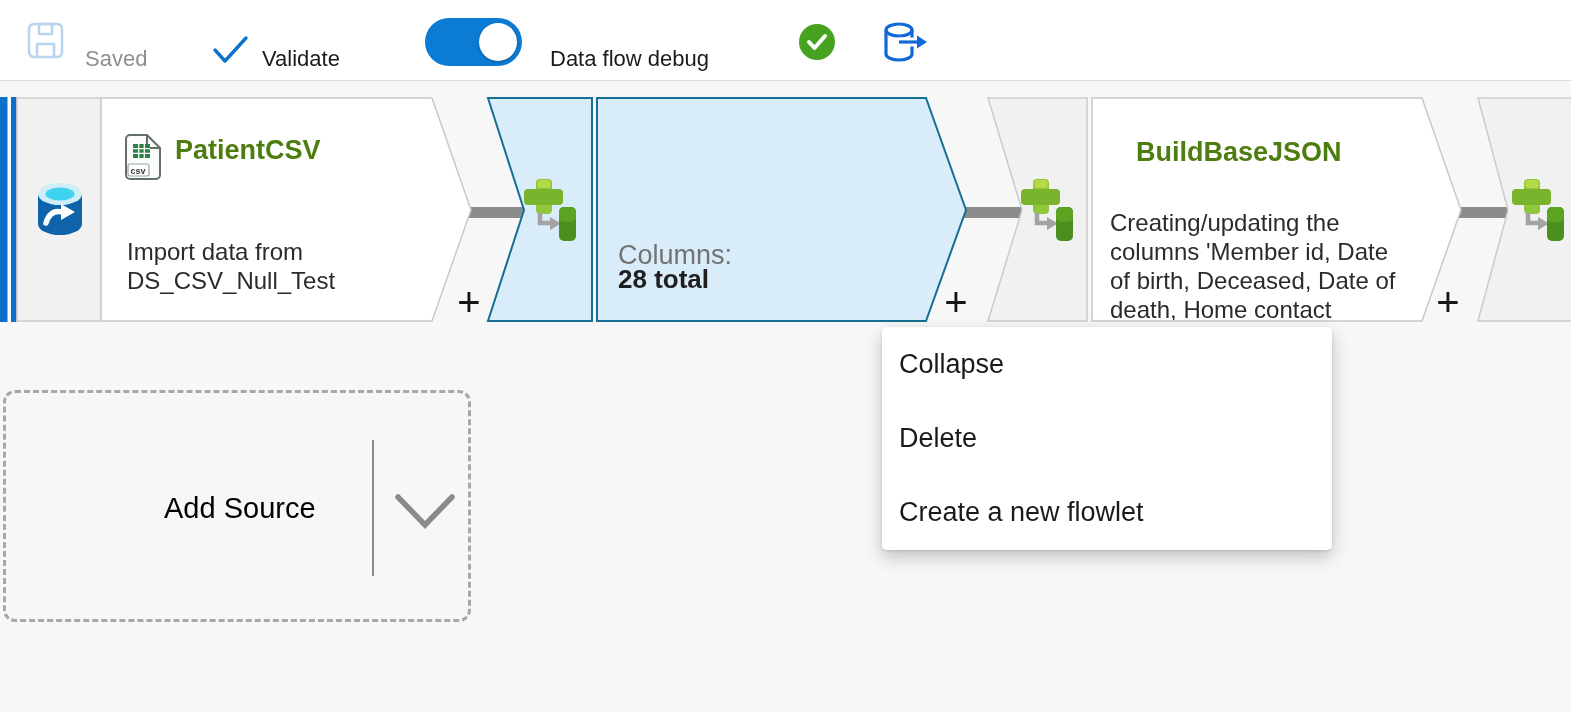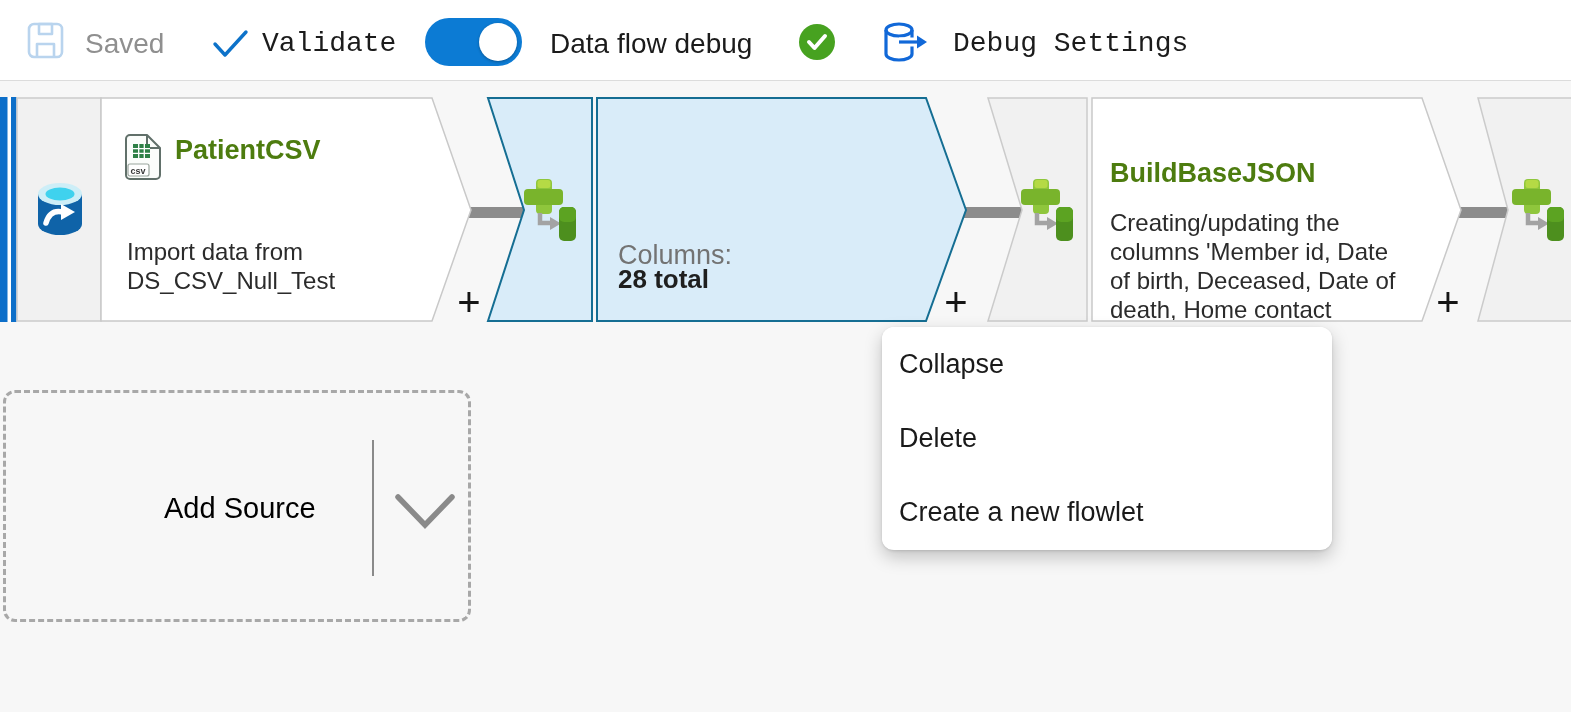--- a/index.html
+++ b/index.html
@@ -2,22 +2,22 @@
 <html><head>
 <meta charset="utf-8">
 <style>
   html,body{margin:0;padding:0;background:#fff;}
   .screen{position:relative;width:1571px;height:712px;overflow:hidden;
           font-family:"Liberation Sans",sans-serif;background:#f7f7f7;}
   
   .toolbar{position:absolute;left:0;top:0;width:1571px;height:80px;background:#fff;
            border-bottom:1px solid #dcdcdc;z-index:5;}
   .tb-item{position:absolute;display:flex;align-items:center;background:none;border:none;
-           padding:0;font-family:Liberation Mono, monospace;cursor:pointer;justify-content:flex-end;}
-  .tb-label{font-size:28px;color:#1b1b1b;white-space:nowrap;}
+           padding:0;font-family:Liberation Sans, sans-serif;cursor:pointer;justify-content:flex-end;}
+  .tb-label{font-size:22px;color:#1b1b1b;white-space:nowrap;margin-top:18px;}
   .tb-label.dim{color:#8f8f8f;}
   .toggle{position:absolute;left:425px;top:18px;width:97px;height:48px;border-radius:24px;
           background:#0c7bd4;border:none;cursor:pointer;}
   .toggle .knob{position:absolute;right:5px;top:5px;width:38px;height:38px;border-radius:50%;
           background:#fff;box-shadow:0 1px 3px rgba(0,0,0,.3);}
   .status-dot{position:absolute;left:799px;top:24px;width:36px;height:36px;border-radius:50%;
           background:#47a220;display:flex;align-items:center;justify-content:center;}
   
   .canvas{position:absolute;left:0;top:81px;width:1571px;height:631px;background:#f7f7f7;}
   .flow-svg{position:absolute;left:0;top:16px;z-index:1;}
@@ -31,21 +31,21 @@
             line-height:34px;cursor:pointer;padding:0;}
   
   .add-source{position:absolute;left:3px;top:309px;width:462px;height:226px;
               border:3px dashed #a8a8a8;border-radius:12px;z-index:2;}
   .as-label{position:absolute;left:152px;top:98px;font-size:29px;color:#000000;white-space:nowrap;
             background:none;border:none;font-family:"Liberation Sans",sans-serif;cursor:pointer;}
   .as-divider{position:absolute;left:366px;top:47px;width:2px;height:136px;background:#8a8a8a;}
   .as-chevron{position:absolute;left:388px;top:98px;background:none;border:none;padding:0;cursor:pointer;}
   
   .ctx-menu{position:absolute;left:882px;top:246px;width:450px;height:223px;background:#fff;
-            border-radius:12px;box-shadow:0 7px 18px rgba(0,0,0,.22),0 1px 3px rgba(0,0,0,.12);
+            border-radius:5px;box-shadow:0 7px 18px rgba(0,0,0,.22),0 1px 3px rgba(0,0,0,.12);
             z-index:10;overflow:hidden;}
   .ctx-item{display:flex;align-items:center;height:74px;padding-left:17px;font-size:27px;
             color:#1a1a1a;font-family:"Liberation Sans",sans-serif;background:#fff;border:none;
             width:100%;text-align:left;cursor:pointer;box-sizing:border-box;}
 </style>
 </head>
 <body>
 
 <div class="screen">
 
@@ -83,21 +83,20 @@
     <button class="tb-item" style="left:883px;top:22px;">
       <svg width="48" height="42" viewBox="0 0 48 42" style="margin-right:22px;">
         <g fill="none" stroke="#1168d8" stroke-width="3.2">
           <ellipse cx="16" cy="8" rx="13" ry="6"></ellipse>
           <path d="M3,8 L3,32 A13,6 0 0 0 29,32 L29,8"></path>
         </g>
         <line x1="16" y1="20" x2="38" y2="20" stroke="#fff" stroke-width="9"></line>
         <line x1="16" y1="20" x2="36" y2="20" stroke="#1168d8" stroke-width="3.2"></line>
         <polygon points="34,13.5 44,20 34,26.5" fill="#1168d8"></polygon>
       </svg>
-      <span class="tb-label">Debug Settings</span>
     </button>
   </div>
 
   <div class="canvas">
 
     <svg class="flow-svg" width="1580" height="226" viewBox="0 0 1580 226">
       <defs>
         <g id="derivedIcon">
           <rect x="12" y="0" width="16" height="35" rx="4" fill="#8fc63c"></rect>
           <rect x="13.5" y="1" width="13" height="8" rx="2.5" fill="#b5da45"></rect>
@@ -146,21 +145,21 @@
       <polygon points="1478,1 1578,1 1578,224 1478,224 1508,113" fill="#f1f1f1" stroke="#cbcbcb" stroke-width="1.5"></polygon>
       <use href="#derivedIcon" x="1512" y="82"></use>
     </svg>
 
     <div class="overlay node-title" style="left:175px;top:54px;">PatientCSV</div>
     <div class="overlay node-desc" style="left:127px;top:156px;width:250px;">Import data from DS_CSV_Null_Test</div>
 
     <div class="overlay col-label" style="left:618px;top:159px;">Columns:</div>
     <div class="overlay col-value" style="left:618px;top:183px;">28 total</div>
 
-    <div class="overlay node-title" style="left:1110px;top:56px;margin-top:21px;">BuildBaseJSON</div>
+    <div class="overlay node-title" style="left:1136px;top:56px;">BuildBaseJSON</div>
     <div class="overlay node-desc" style="left:1110px;top:127px;width:290px;height:112px;overflow:hidden;">Creating/updating the columns 'Member id, Date of birth, Deceased, Date of death, Home contact address,</div>
 
     <button class="plus-btn" style="left:452px;top:202px;">+</button>
     <button class="plus-btn" style="left:939px;top:202px;">+</button>
     <button class="plus-btn" style="left:1431px;top:202px;">+</button>
 
     <div class="add-source">
       <button class="as-label">Add Source</button>
       <div class="as-divider"></div>
       <button class="as-chevron">

